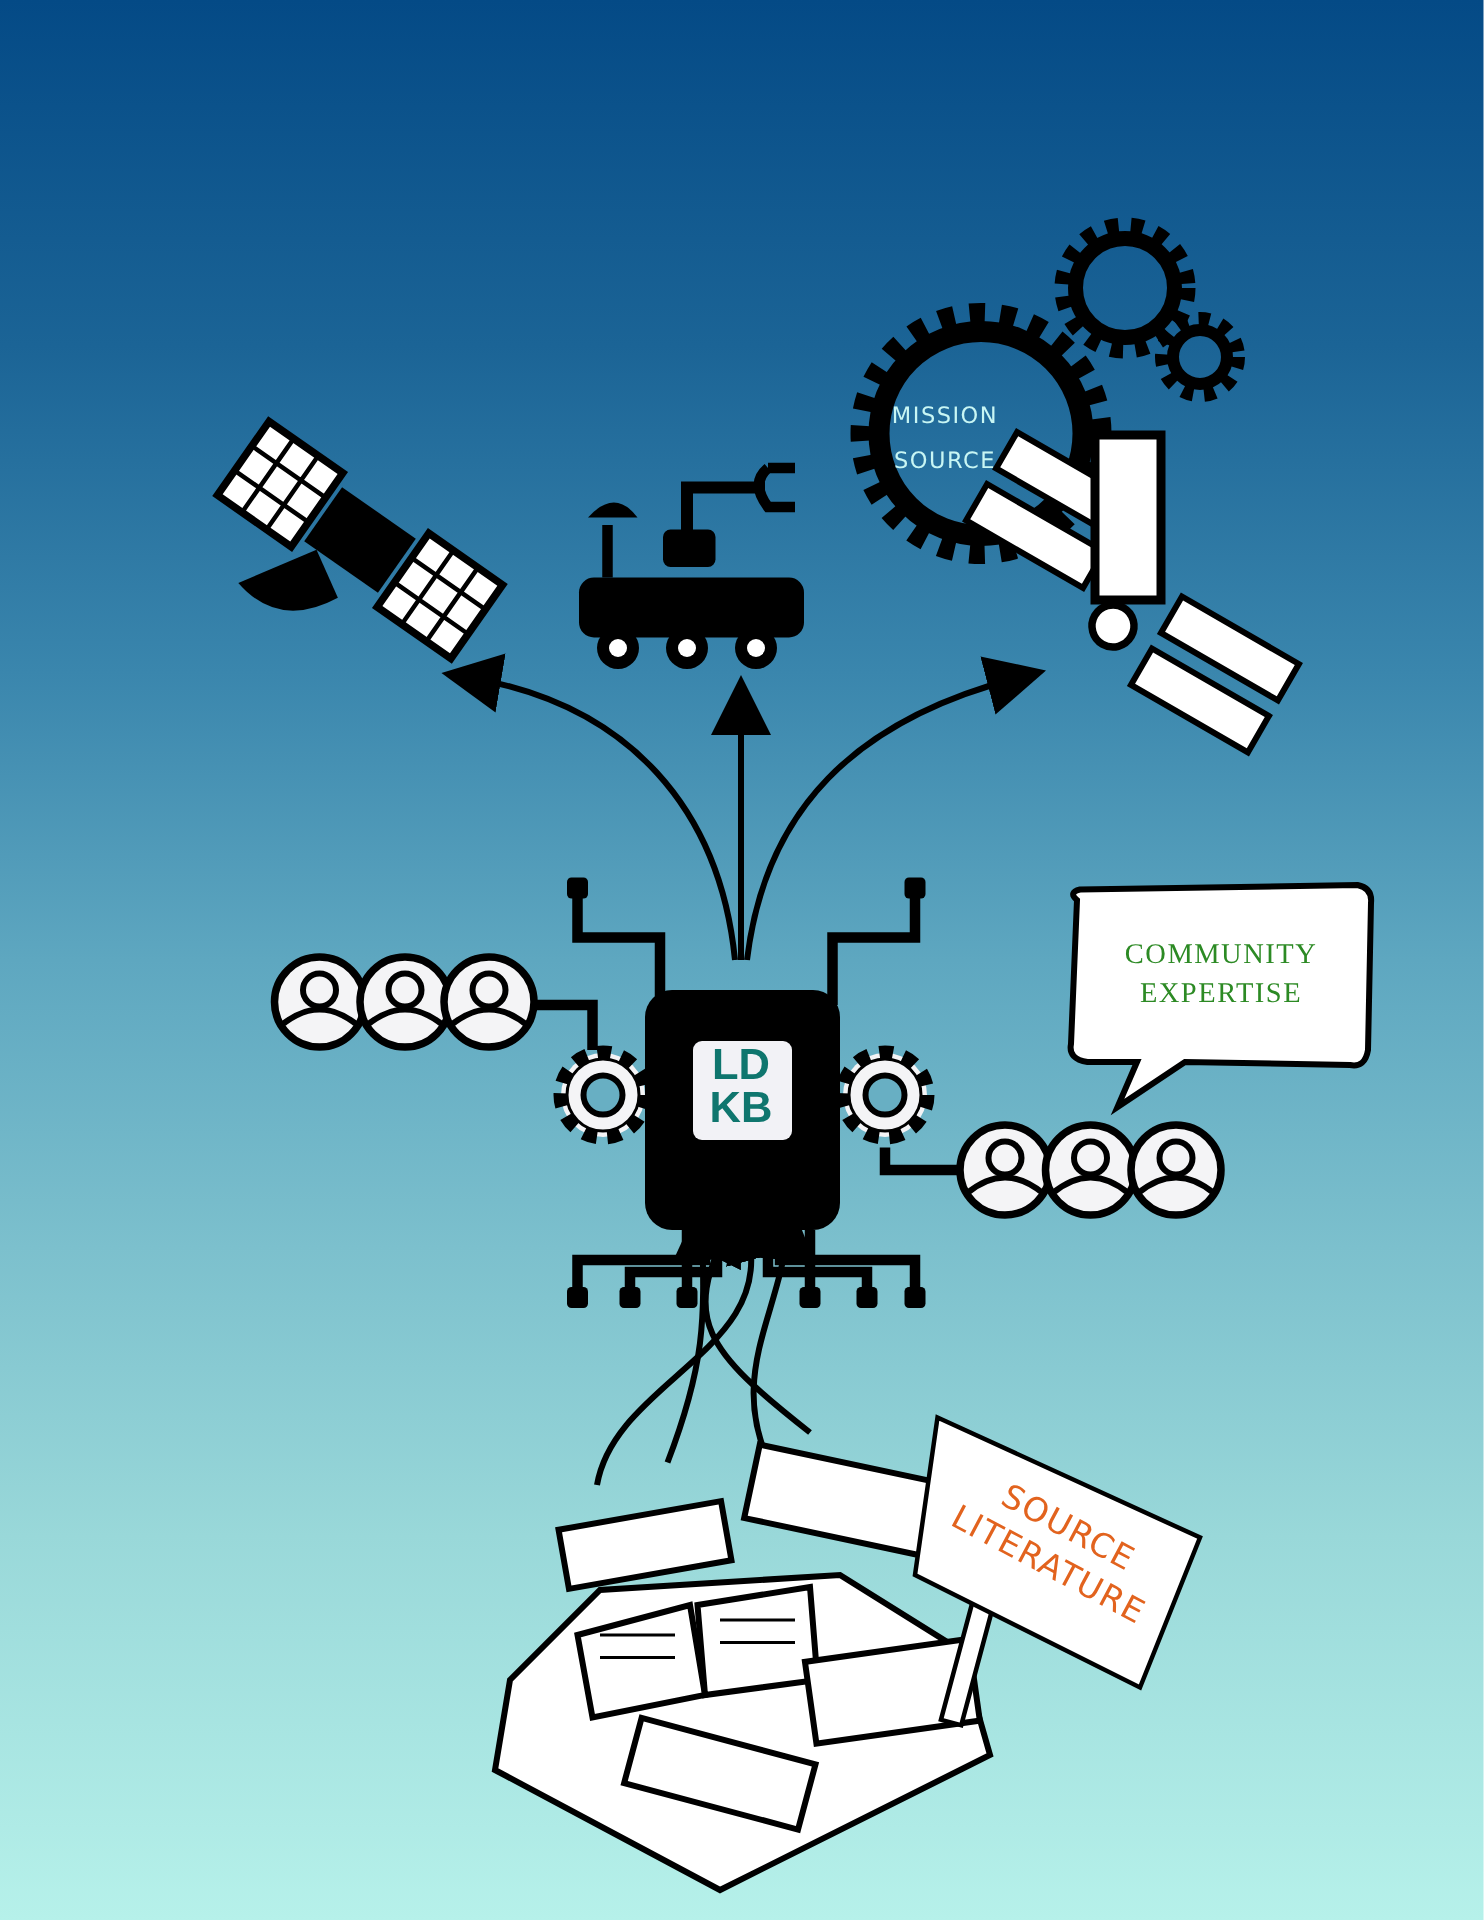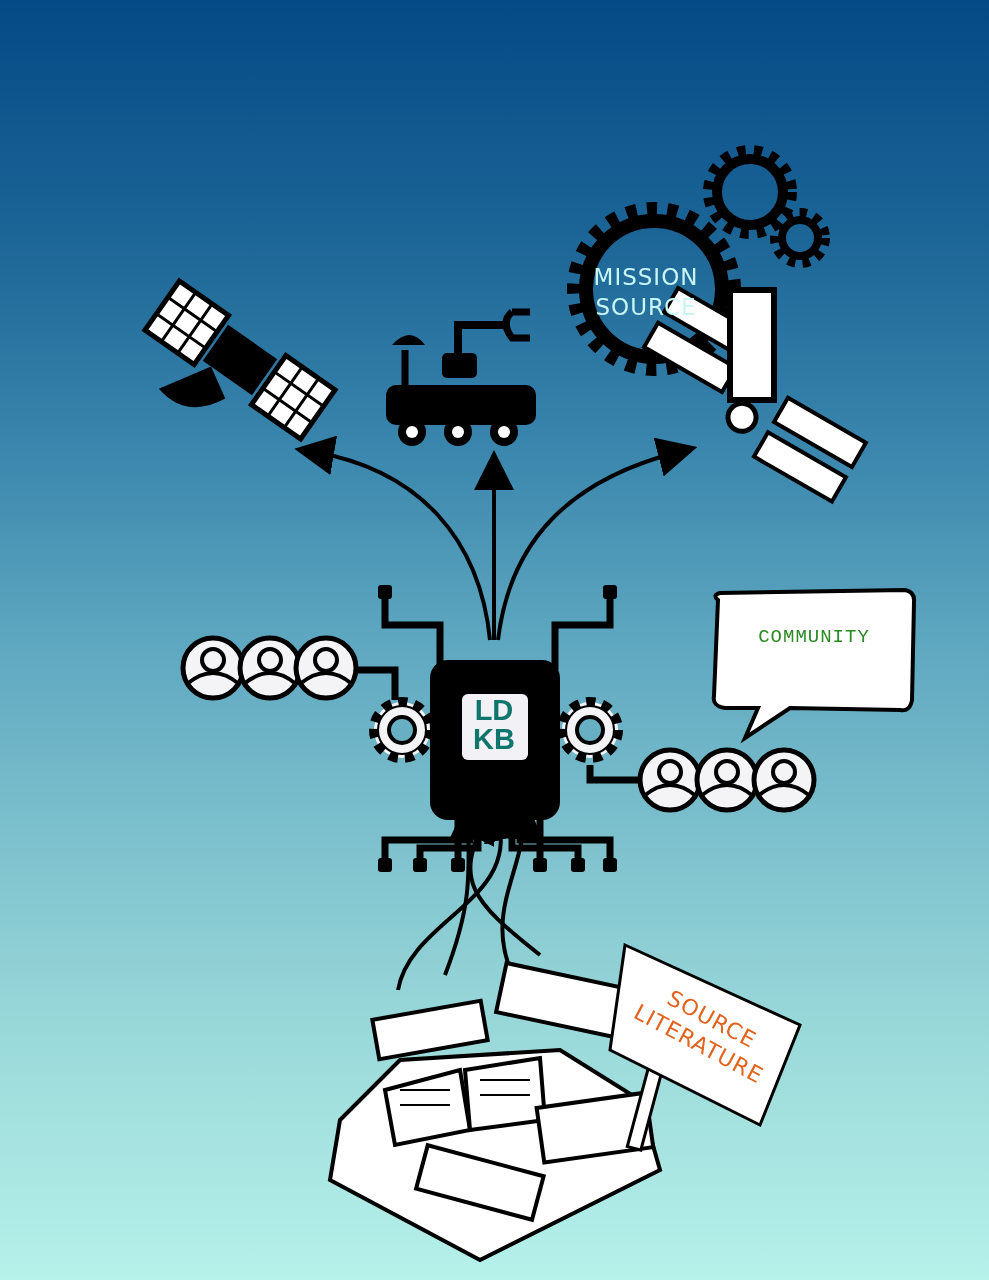--- a/index.html
+++ b/index.html
@@ -3,23 +3,23 @@
   <meta charset="utf-8">
   <style>
     html, body { margin: 0; padding: 0; }
     body {
       width: 989px; height: 1280px; overflow: hidden; position: relative;
       background: linear-gradient(to bottom, #044a86 0%, #1b6496 18%, #3a86ad 35%, #5ea7c0 50%, #7cc0cd 65%, #99d8d9 80%, #b6f1ea 100%);
       font-family: "DejaVu Sans", sans-serif;
     }
     svg.canvas { position: absolute; left: 0; top: 0; }
     .label { position: absolute; text-align: center; letter-spacing: 1px; }
-    #mission-label { left: 576px; top: 262px; width: 140px; color: #c8f6f4; font-size: 23px; line-height: 30px; font-family: "DejaVu Sans", sans-serif; }
+    #mission-label { left: 560px; top: 262px; width: 140px; color: #c8f6f4; font-size: 15px; line-height: 30px; font-family: "DejaVu Sans", sans-serif; }
     #ldkb-label { left: 461px; top: 696px; width: 66px; color: #0f766e; font-size: 29px; font-weight: bold; line-height: 29px; font-family: "Liberation Sans", sans-serif; letter-spacing: 0; }
-    #community-label { left: 716px; top: 624px; width: 196px; color: #2c8a24; font-size: 19px; line-height: 26px; font-family: Liberation Mono, monospace; }
+    #community-label { left: 716px; top: 624px; width: 196px; color: #2c8a24; font-size: 19px; line-height: 26px; font-family: Liberation Serif, serif; }
     #source-label { left: 610px; top: 1004px; width: 190px; color: #e2631e; font-size: 22px; line-height: 28px; transform: rotate(28deg); transform-origin: center; font-family: "DejaVu Sans", sans-serif; }
   </style>
 </head>
 <body>
 
 <svg class="canvas" width="989" height="1280" viewBox="0 0 989 1280">
   <defs>
     <marker id="arrowhead" markerWidth="10" markerHeight="10" refX="5" refY="5" orient="auto">
       <path d="M0,0 L10,5 L0,10 z" fill="#000"></path>
     </marker>
@@ -163,18 +163,19 @@
   <div>SOURCE</div>
 </div>
 
 <div class="label" id="ldkb-label">
   <div>LD</div>
   <div>KB</div>
 </div>
 
 <div class="label" id="community-label">
   <div>COMMUNITY</div>
+  <div>EXPERTISE</div>
 </div>
 
 <div class="label" id="source-label">
   <div>SOURCE</div>
   <div>LITERATURE</div>
 </div>
 
 </body></html>

